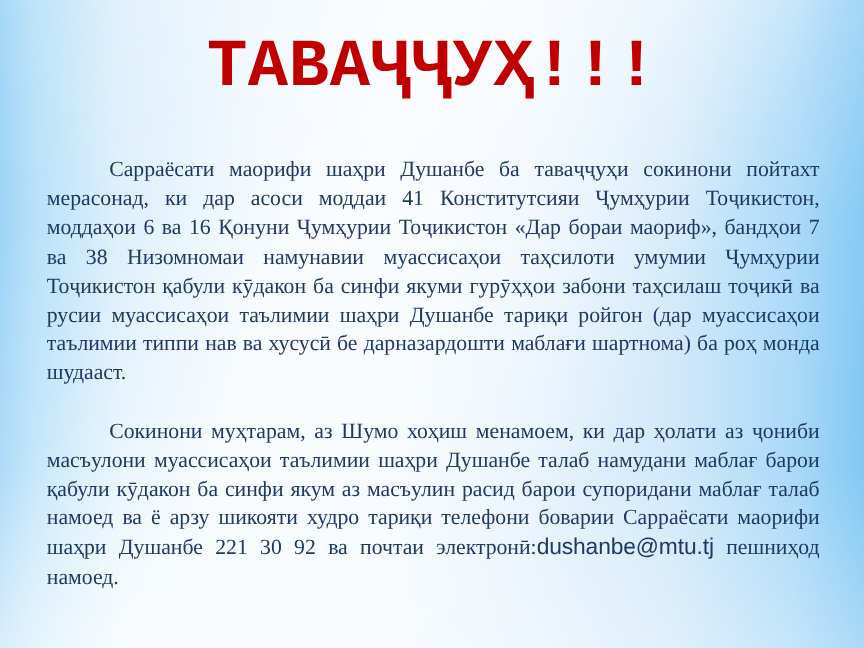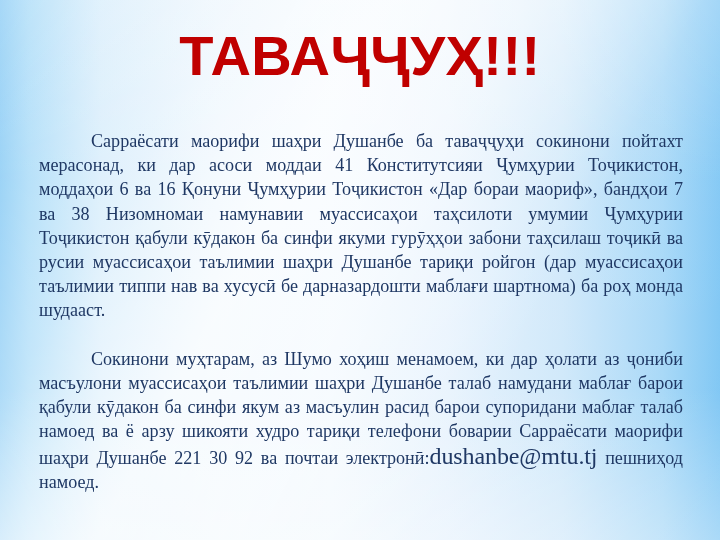--- a/index.html
+++ b/index.html
@@ -69,21 +69,21 @@
     height: 100%;
     box-sizing: border-box;
   }
 
   #title {
     position: absolute;
     top: 26px;
     left: 0;
     width: 720px;
     text-align: center;
-    font-family: Liberation Sans, sans-serif;
+    font-family: Liberation Mono, monospace;
     font-weight: bold;
     font-size: 56px;
     line-height: 60px;
     letter-spacing: 0.5px;
     color: #C00000;
     white-space: nowrap;
   }
 
   #body-text {
     position: absolute;
@@ -107,22 +107,22 @@
     margin-top: 0;
   }
   
   .para:after {
     content: "";
     display: inline-block;
     width: 100%;
   }
 
   .email {
-    font-family: Liberation Serif, serif;
-    font-size: 24px;
+    font-family: Liberation Sans, sans-serif;
+    font-size: 19px;
     letter-spacing: -0.1px;
   }
 </style>
 </head>
 <body>
 
 <div id="slide">
 
   <div class="bg-layer bg-horiz"></div>
   <div class="bg-layer bg-diag"></div>

